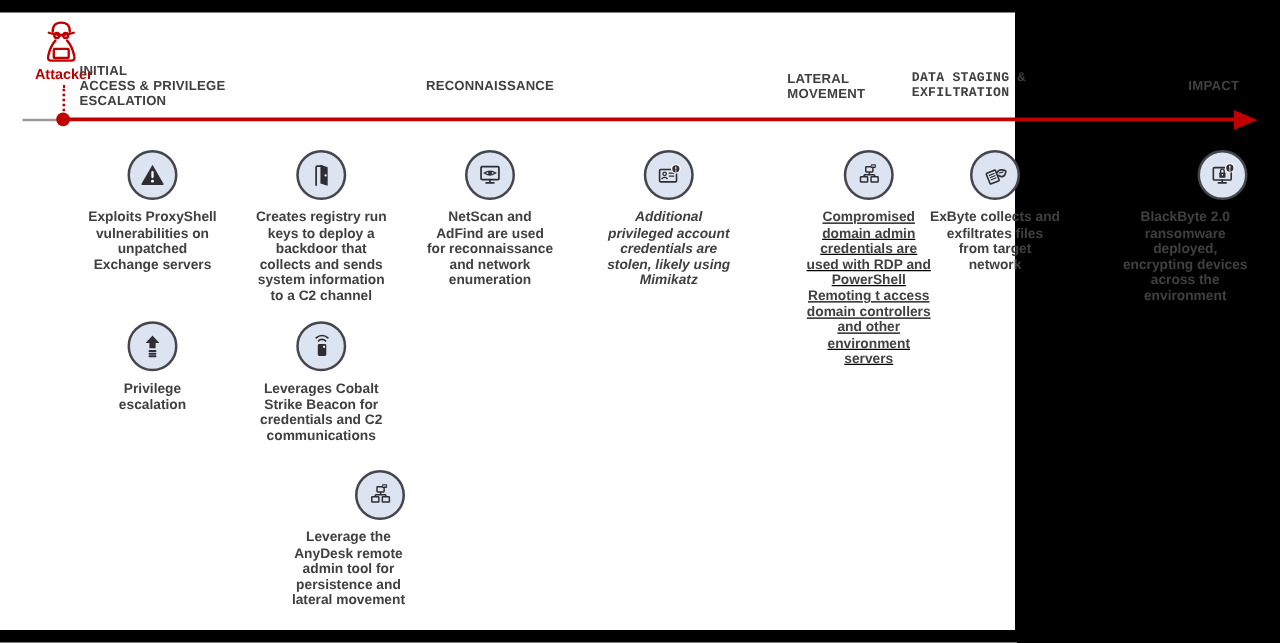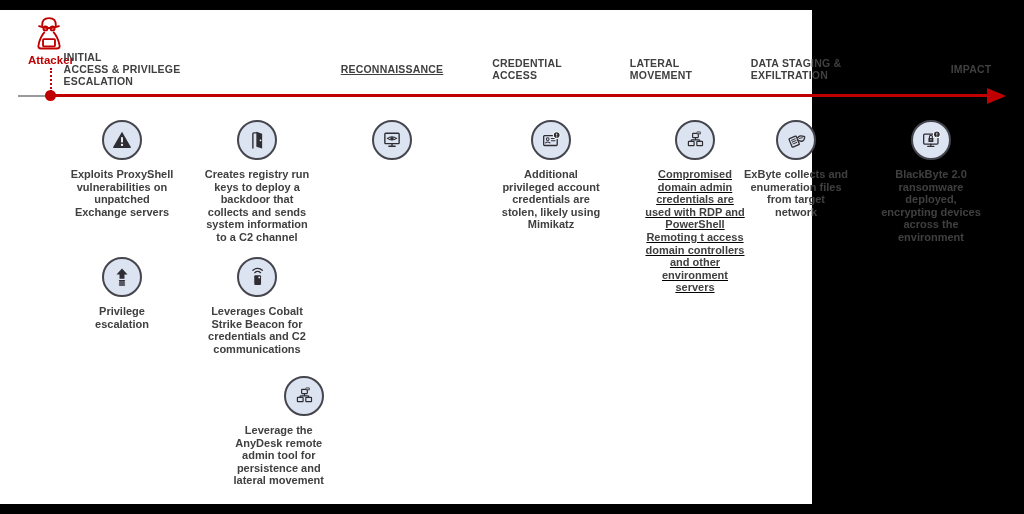--- a/index.html
+++ b/index.html
@@ -30,28 +30,28 @@
     border-left:19px solid #c00000;
   }
   
   .stage-title{
     position:absolute;top:34px;height:50px;width:134px;
     display:flex;align-items:center;justify-content:center;text-align:left;
     color:#404040;font-size:10.5px;font-weight:bold;line-height:12px;
     letter-spacing:.2px;white-space:pre-line;
   }
   
-  .hc1{left:55px;}.hc2{left:190px;}.hc3{left:325px;text-decoration:underline;}.hc4{left:460px;}
-  .hc5{left:594px;}.hc6{left:729px;}.hc7{left:904px;}
+  .hc1{left:55px;}.hc2{left:190px;}.hc3{left:325px;}.hc4{left:460px;}
+  .hc5{left:594px;}.hc6{left:708px;font-family:Liberation Mono, monospace;}.hc7{left:904px;}
   
   .step{
     position:absolute;width:134px;display:flex;flex-direction:column;align-items:center;
   }
-  .c1{left:55px;}.c2{left:190px;}.c3{left:325px;}.c4{left:484px;}
-  .c5{left:628px;text-decoration:underline;}.c6{left:729px;}.c7{left:864px;}
+  .c1{left:55px;}.c2{left:190px;}.c3{left:325px;}.c4{left:468px;font-style:italic;}
+  .c5{left:628px;text-decoration:underline;}.c6{left:729px;}.c7{left:864px;align-items:flex-end;}
   .r1{top:110px;}.r2{top:247px;}.r3{top:366px;align-items:flex-end;}
   .bubble{
     width:36px;height:36px;border-radius:50%;background:#dce3f1;border:2px solid #45454d;
     display:flex;align-items:center;justify-content:center;flex:none;
   }
   .bubble svg{display:block;}
   .step-text{
     margin-top:8px;text-align:center;color:#404040;
     font-size:11px;font-weight:bold;line-height:12.6px;white-space:pre-line;
   }
@@ -77,22 +77,20 @@
 
   <div class="timeline-gray"></div>
   <div class="timeline-dot"></div>
   <div class="timeline-line"></div>
   <div class="timeline-arrowhead"></div>
 
   <div class="stage-title hc1">INITIAL
 ACCESS &amp; PRIVILEGE
 ESCALATION</div>
   <div class="stage-title hc3">RECONNAISSANCE</div>
-  <div class="stage-title hc4">CREDENTIAL
-ACCESS</div>
   <div class="stage-title hc5">LATERAL
 MOVEMENT</div>
   <div class="stage-title hc6">DATA STAGING &amp;
 EXFILTRATION</div>
   <div class="stage-title hc7">IMPACT</div>
 
   <div class="step c1 r1">
     <div class="bubble">
       <svg width="22" height="22" viewBox="0 0 24 24">
         <path d="M12 3 L21.6 19.6 Q22.2 20.8 20.8 20.8 H3.2 Q1.8 20.8 2.4 19.6 Z" fill="#2d2d33"></path>
@@ -176,20 +174,25 @@
       <svg width="22" height="22" viewBox="0 0 24 24">
         <g stroke="#2d2d33" fill="none" stroke-linecap="round">
           <rect x="4.2" y="4.6" width="15.6" height="11.4" rx="1" stroke-width="1.5"></rect>
           <path d="M7 10.3 Q12 6.9 17 10.3 Q12 13.7 7 10.3 Z" stroke-width="1.1"></path>
           <path d="M12 16 V18" stroke-width="1.5"></path>
           <path d="M8.6 18.8 H15.4" stroke-width="1.5"></path>
         </g>
         <circle cx="12" cy="10.3" r="1.7" fill="#2d2d33"></circle>
       </svg>
     </div>
+    <div class="step-text">NetScan and
+AdFind are used
+for reconnaissance
+and network
+enumeration</div>
   </div>
 
   <div class="step c4 r1">
     <div class="bubble">
       <svg width="22" height="22" viewBox="0 0 24 24">
         <g stroke="#2d2d33" fill="none" stroke-linecap="round">
           <rect x="4" y="7.2" width="14.8" height="10.8" rx="1" stroke-width="1.4"></rect>
           <circle cx="8.4" cy="11" r="1.5" stroke-width="1.1"></circle>
           <path d="M6 15.2 Q8.4 13 10.8 15.2" stroke-width="1.1"></path>
           <path d="M12.4 10.4 H16.4 M12.4 12.9 H16.4" stroke-width="1.1"></path>
@@ -236,21 +239,21 @@
       <svg width="22" height="22" viewBox="0 0 24 24">
         <g transform="rotate(-22 10 14)" stroke="#2d2d33" fill="none">
           <rect x="5.8" y="8.8" width="8.6" height="10" rx="0.9" stroke-width="1.4"></rect>
           <path d="M7.5 11.4 H12.8 M7.5 13.5 H12.8 M7.5 15.6 H12.8" stroke-width="1"></path>
         </g>
         <path d="M13.8 9.6 Q15.2 7.4 17.2 7.5 L20.6 8 Q21.8 8.3 21.4 9.6 L20.6 11.8 Q19.4 13.9 16.9 13.2 L14.4 12.3" fill="none" stroke="#2d2d33" stroke-width="1.4" stroke-linecap="round" stroke-linejoin="round"></path>
         <path d="M15.5 10.3 l3.4 -0.8" stroke="#2d2d33" stroke-width="1" stroke-linecap="round"></path>
       </svg>
     </div>
     <div class="step-text">ExByte collects and
-enumeration files
+exfiltrates files
 from target
 network</div>
   </div>
 
   <div class="step c7 r1">
     <div class="bubble">
       <svg width="22" height="22" viewBox="0 0 24 24">
         <g stroke="#2d2d33" fill="none" stroke-linecap="round">
           <rect x="4" y="5.6" width="15.6" height="10.8" rx="1" stroke-width="1.4"></rect>
           <path d="M11.8 16.4 V18.1" stroke-width="1.4"></path>

